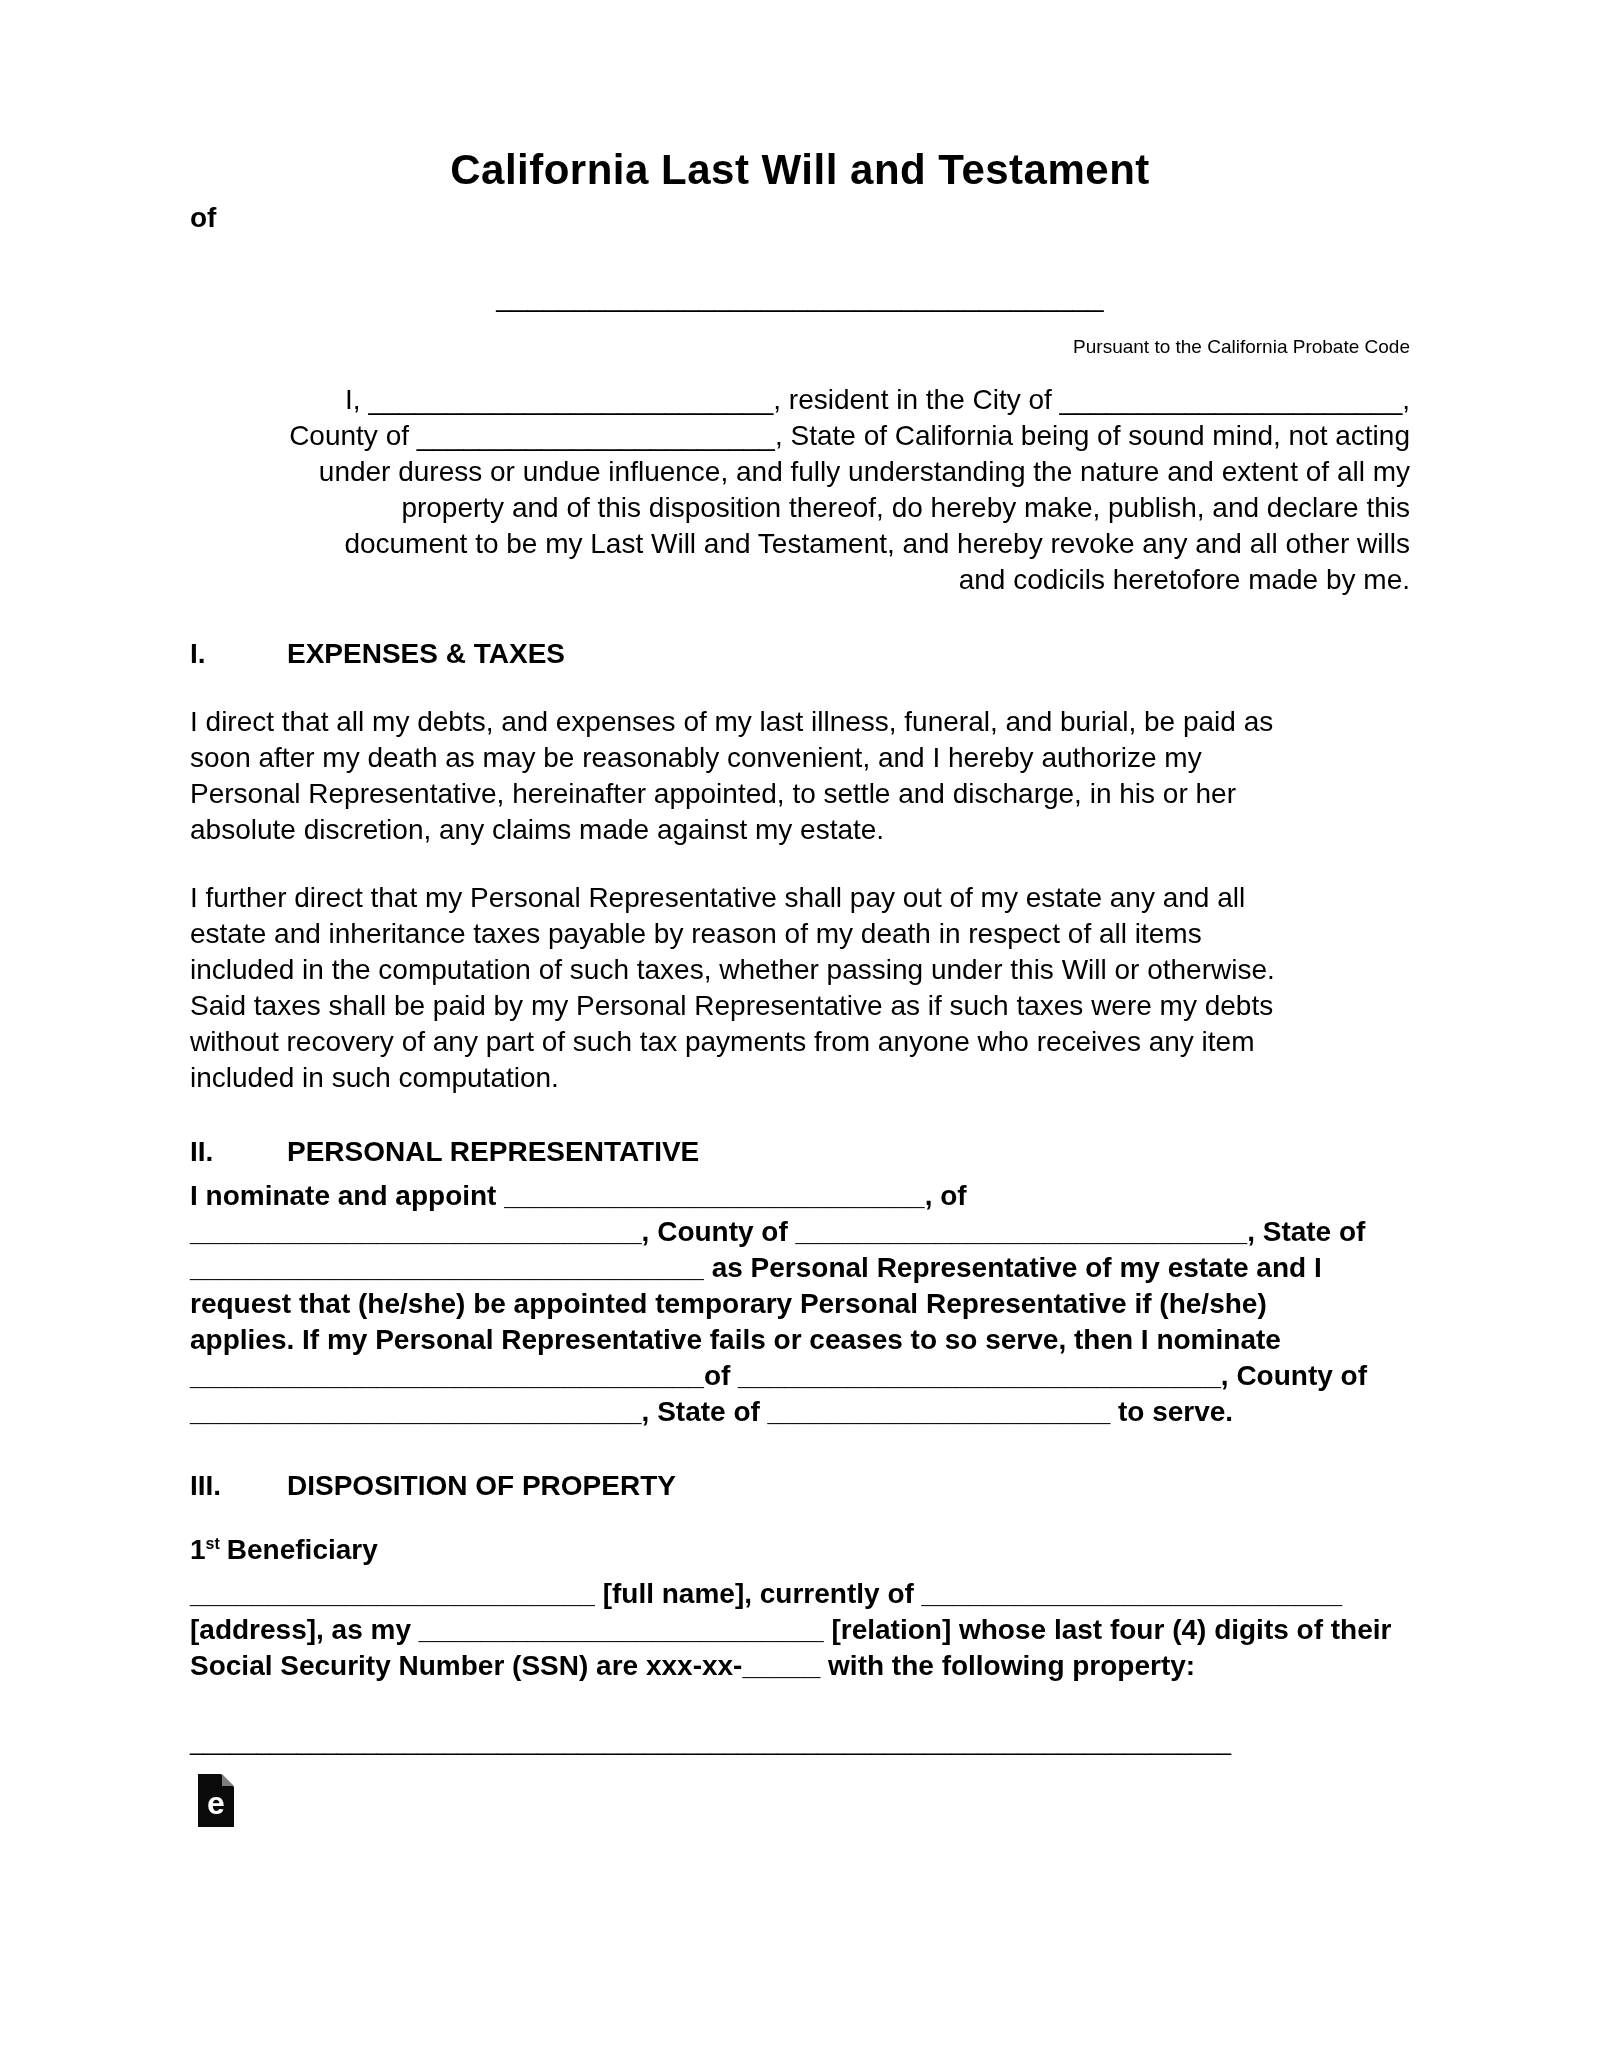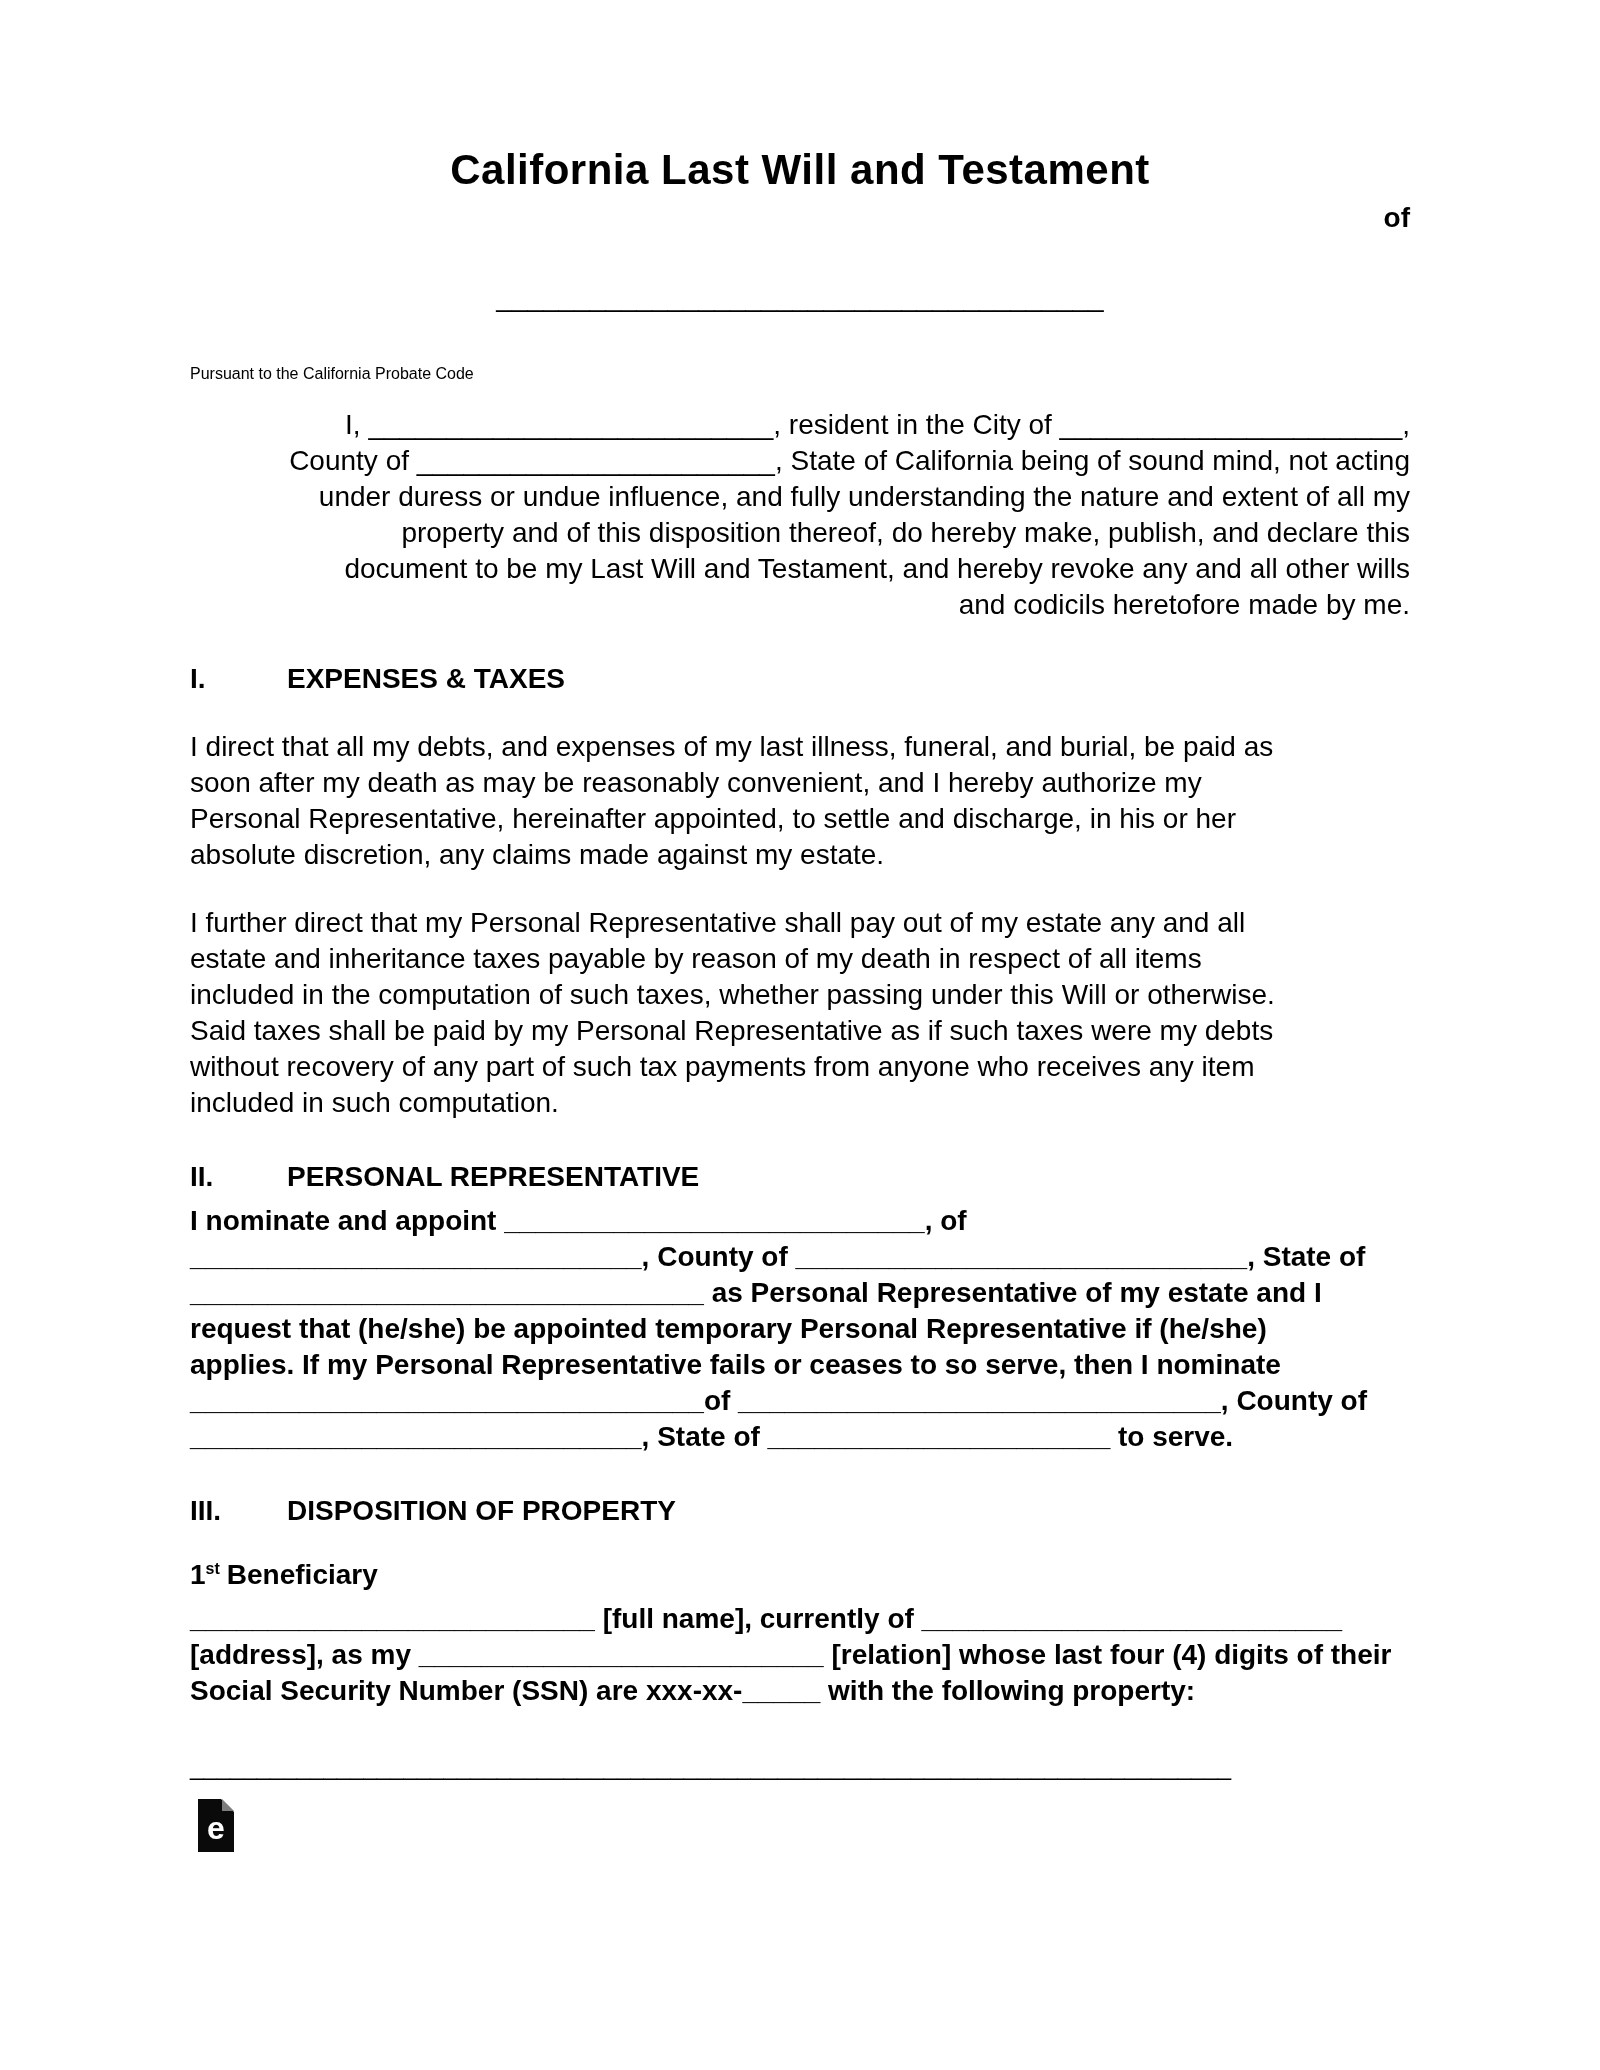--- a/index.html
+++ b/index.html
@@ -18,33 +18,33 @@
   .title {
     font-size: 42px;
     font-weight: bold;
     text-align: center;
     margin: 0;
     letter-spacing: 0.5px;
   }
   .of-label {
     font-size: 28px;
     font-weight: bold;
-    text-align: right;
+    text-align: left;
     margin-top: 8px;
   }
   .name-blank {
     font-size: 28px;
     text-align: center;
     margin-top: 47px;
     white-space: pre;
   }
   .tagline {
-    font-size: 16px;
-    text-align: left;
-    margin-top: 52px;
+    font-size: 19px;
+    text-align: right;
+    margin-top: 23px;
   }
   .para {
     font-size: 28px;
     line-height: 36px;
     white-space: pre-line;
     margin: 32px 0 0 0;
   }
   .para.intro { margin-top: 24px; text-align: right; }
   .para.tight { margin-top: 8px; font-weight: bold; }
   .sec-heading {

